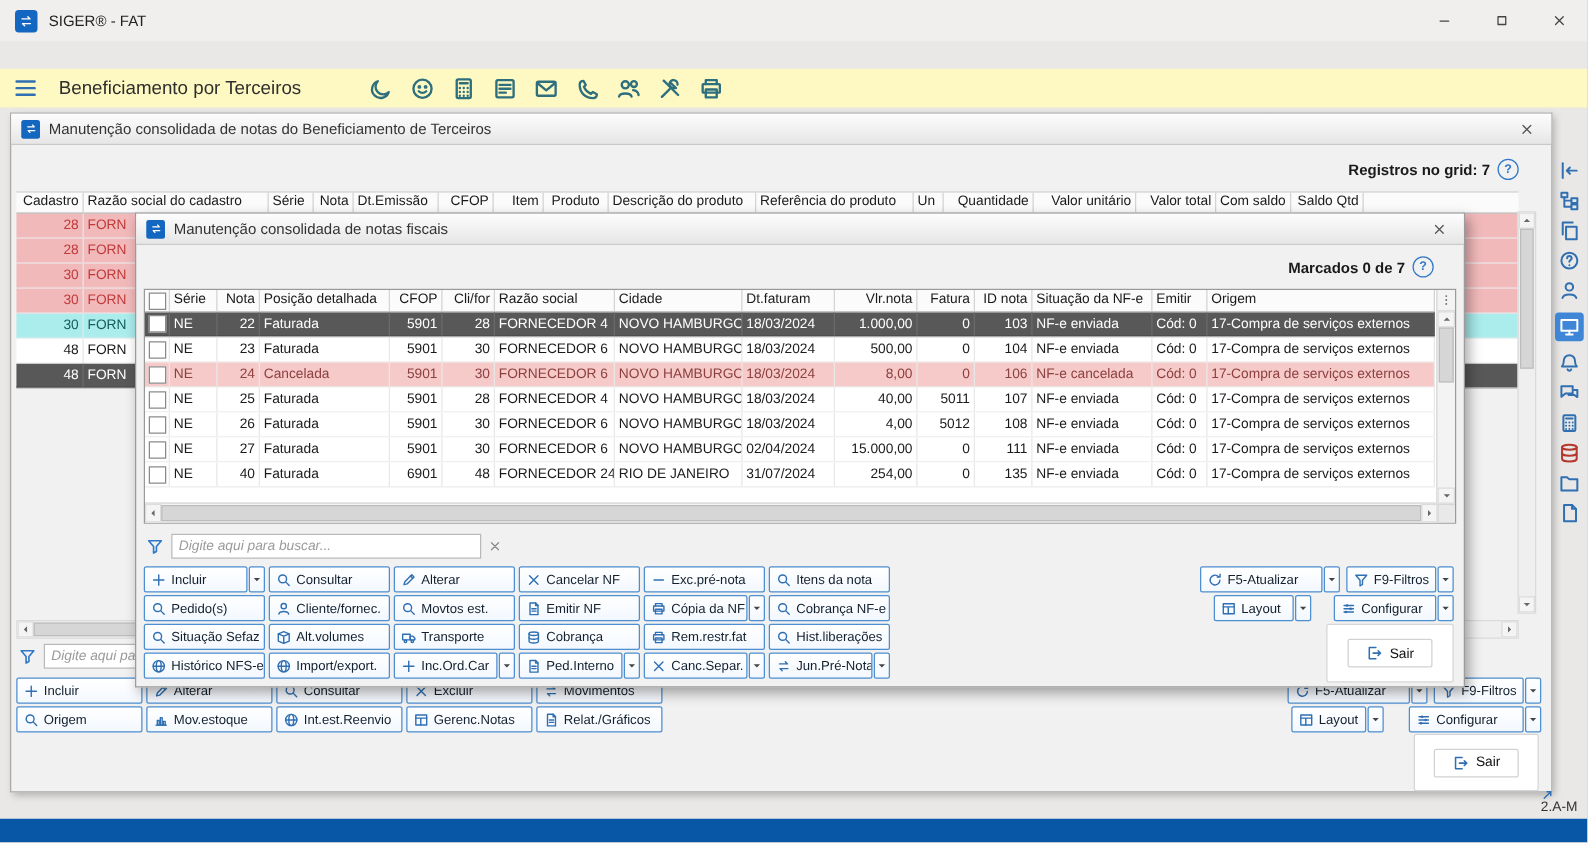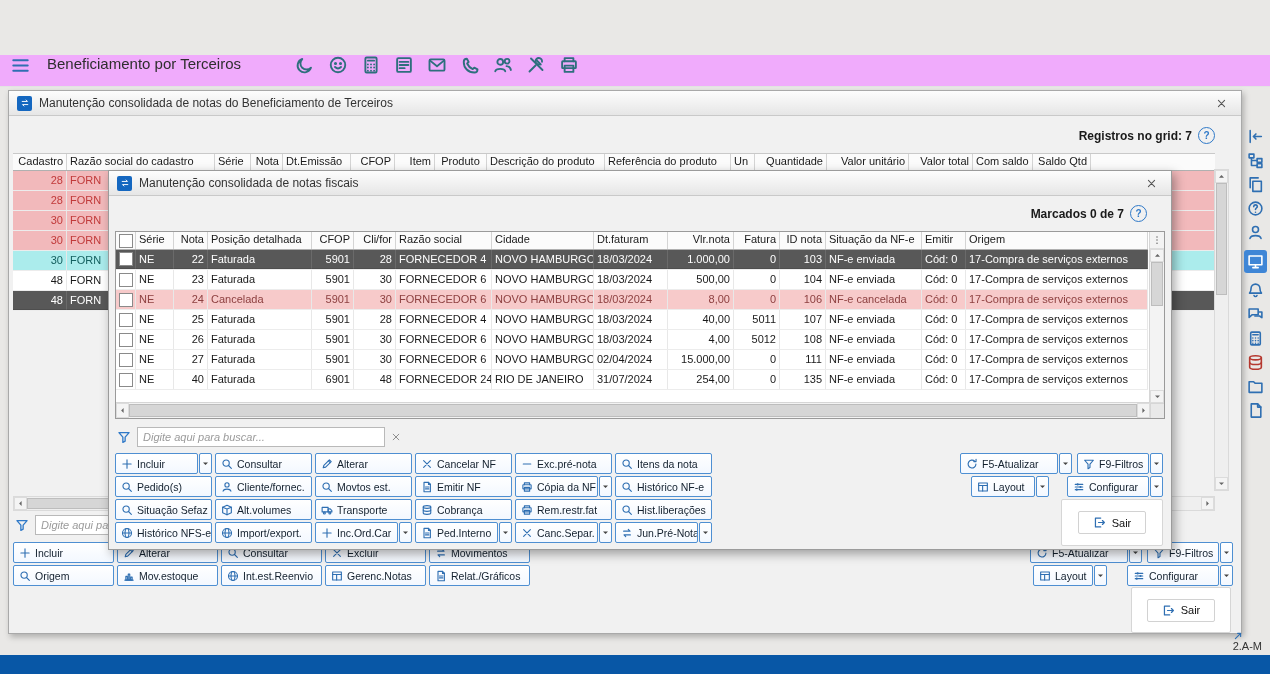--- a/index.html
+++ b/index.html
@@ -19,22 +19,22 @@
 
   
   .companybar{position:absolute;top:33px;left:0;right:0;height:22px;background:#0857a6;color:#fff;
               font-weight:bold;font-size:11.5px;display:flex;align-items:center;gap:9px;padding:0 10px;}
   .cb-logo{width:15px;height:15px;background:#fff;color:#0857a6;border-radius:2px;
            display:inline-flex;align-items:center;justify-content:center}
   .cb-logo svg{width:11px;height:11px}
   .cb-date{margin-left:auto}
 
   
-  .toolbar{position:absolute;top:55px;left:0;right:0;height:31px;background:#f0abfc;
-           display:flex;align-items:flex-start;padding:0 10px;border-bottom:1px solid #e3e3e3}
+  .toolbar{position:absolute;top:55px;left:0;right:0;height:31px;background:#fef9c3;
+           display:flex;align-items:center;padding:0 10px;border-bottom:1px solid #e3e3e3}
   .hamburger{color:#2f6fb2;margin-right:16px;display:inline-flex}
   .hamburger svg{width:21px;height:21px}
   .screen-title{font-size:15px;color:#2e2e2e;width:248px}
   #toolbar-icons{display:flex;gap:13px;color:#2e6f7d;align-items:center}
   .tb-ic{display:inline-flex;cursor:default}
   .tb-ic svg{width:20px;height:20px}
 
   
   .w-titlebar{height:24px;background:linear-gradient(#fdfdfd,#e6e6e6);border-bottom:1px solid #c9c9c9;
               display:flex;align-items:center;gap:7px;padding:0 8px;font-size:12px;color:#333}
@@ -170,20 +170,45 @@
   .grip{position:absolute;right:26px;bottom:32px;color:#2f6fb2;display:inline-flex}
   .grip svg{width:12px;height:12px}
   .statusline{position:absolute;right:8px;bottom:22px;font-size:11px;color:#333}
   .bottombar{position:absolute;left:0;right:0;bottom:0;height:19px;background:#0857a6}
 </style>
 </head>
 <body>
 
 <div class="app">
 
+  <div class="titlebar">
+    <span class="app-logo">
+        <svg viewBox="0 0 16 16" fill="none" stroke="currentColor" stroke-width="1.5" stroke-linecap="round" stroke-linejoin="round">
+          <path d="M3.5 5.5h8.5l-2.3-2.3M12.5 10.5H4l2.3 2.3"></path>
+        </svg>
+      </span>
+    <span class="tb-title">SIGER® - FAT</span>
+    <div class="win-controls">
+      <span class="wc">
+          <svg viewBox="0 0 16 16" fill="none" stroke="currentColor" stroke-width="1.5" stroke-linecap="round" stroke-linejoin="round">
+            <path d="M3 8.5h10"></path>
+          </svg>
+        </span>
+      <span class="wc">
+          <svg viewBox="0 0 16 16" fill="none" stroke="currentColor" stroke-width="1.5" stroke-linecap="round" stroke-linejoin="round">
+            <rect x="3.5" y="3.5" width="9" height="9"></rect>
+          </svg>
+        </span>
+      <span class="wc">
+          <svg viewBox="0 0 16 16" fill="none" stroke="currentColor" stroke-width="1.5" stroke-linecap="round" stroke-linejoin="round">
+            <path d="M3.5 3.5l9 9M12.5 3.5l-9 9"></path>
+          </svg>
+        </span>
+    </div>
+  </div>
 
 
   <div class="toolbar">
     <span class="hamburger">
         <svg viewBox="0 0 16 16" fill="none" stroke="currentColor" stroke-width="1.5" stroke-linecap="round" stroke-linejoin="round">
           <path d="M2.5 4h11M2.5 8h11M2.5 12h11"></path>
         </svg>
       </span>
     <span class="screen-title">Beneficiamento por Terceiros</span>
     <div id="toolbar-icons">
@@ -1011,21 +1036,21 @@
           </button>
         </span>
         <span class="split">
           <button class="btn">
             <span class="ic">
               <svg viewBox="0 0 16 16" fill="none" stroke="currentColor" stroke-width="1.5" stroke-linecap="round" stroke-linejoin="round">
                 <circle cx="6.8" cy="6.8" r="4.2"></circle>
                 <path d="M10 10l3.8 3.8"></path>
               </svg>
             </span>
-            <span class="lbl">Histórico NF-e</span>
+            <span class="lbl">Cobrança NF-e</span>
           </button>
         </span>
       </div>
     <div id="modal-btns-3" class="btnrow">
         <span class="split">
           <button class="btn">
             <span class="ic">
               <svg viewBox="0 0 16 16" fill="none" stroke="currentColor" stroke-width="1.5" stroke-linecap="round" stroke-linejoin="round">
                 <circle cx="6.8" cy="6.8" r="4.2"></circle>
                 <path d="M10 10l3.8 3.8"></path>

